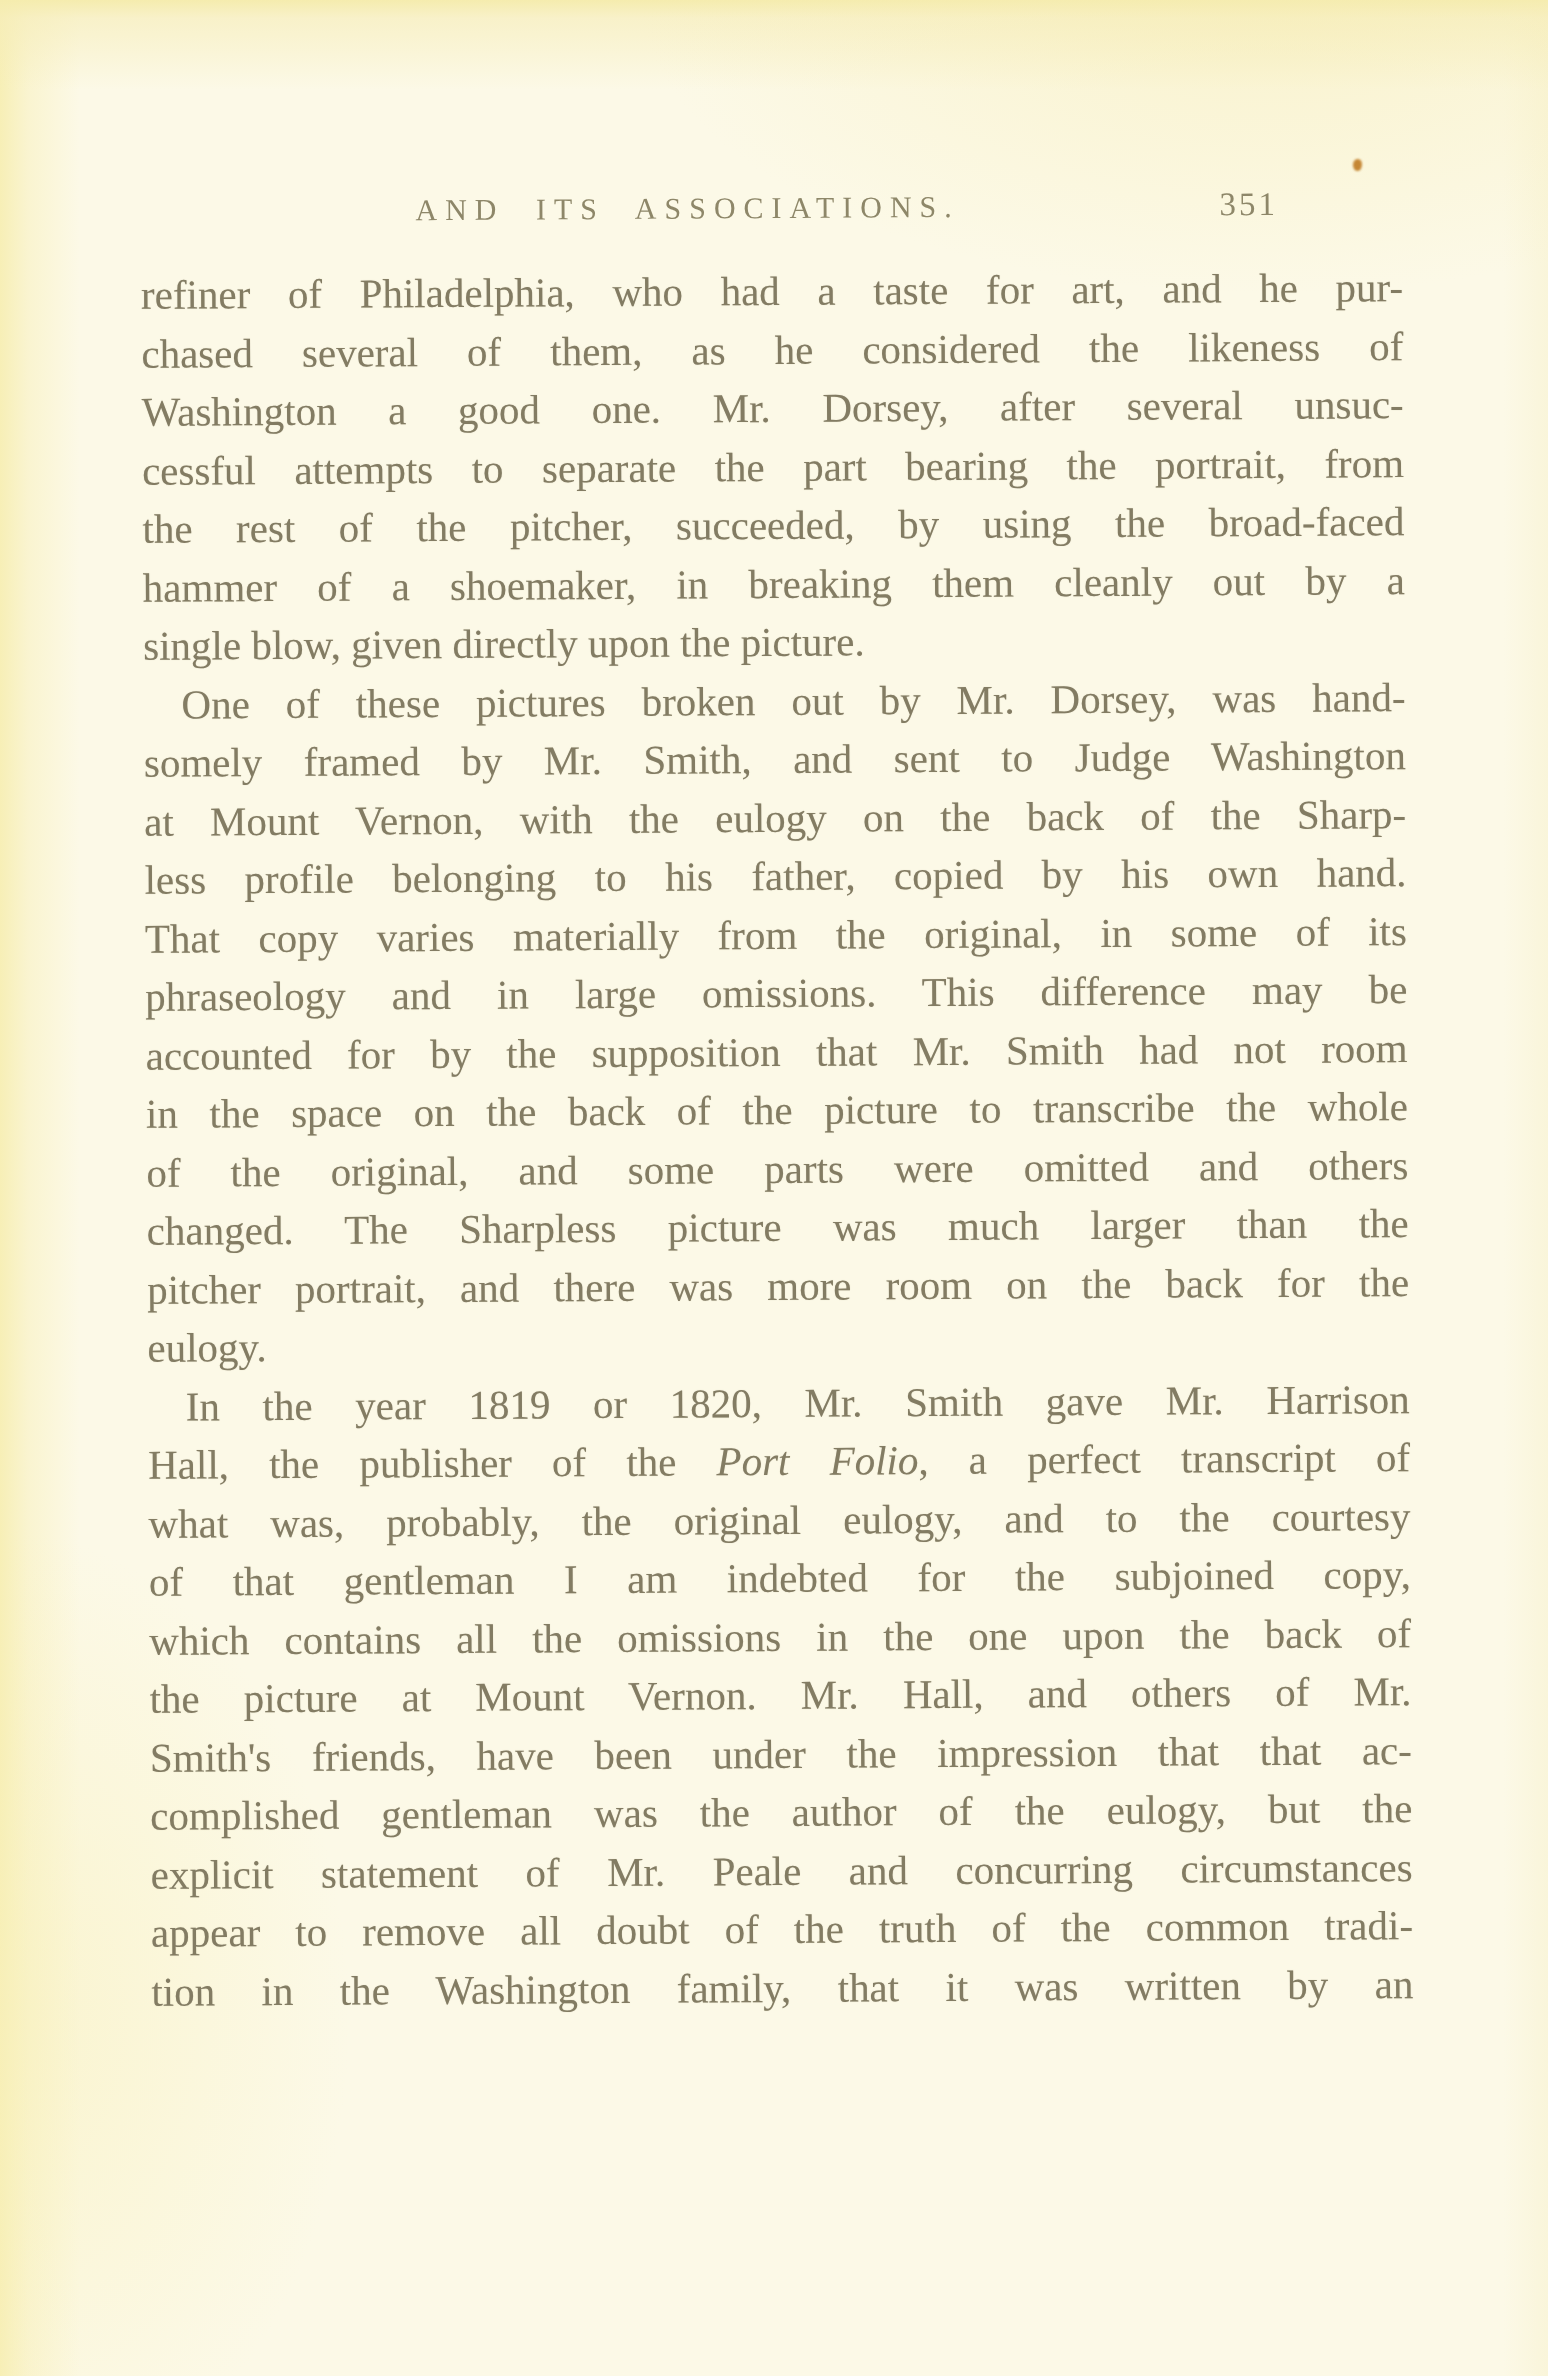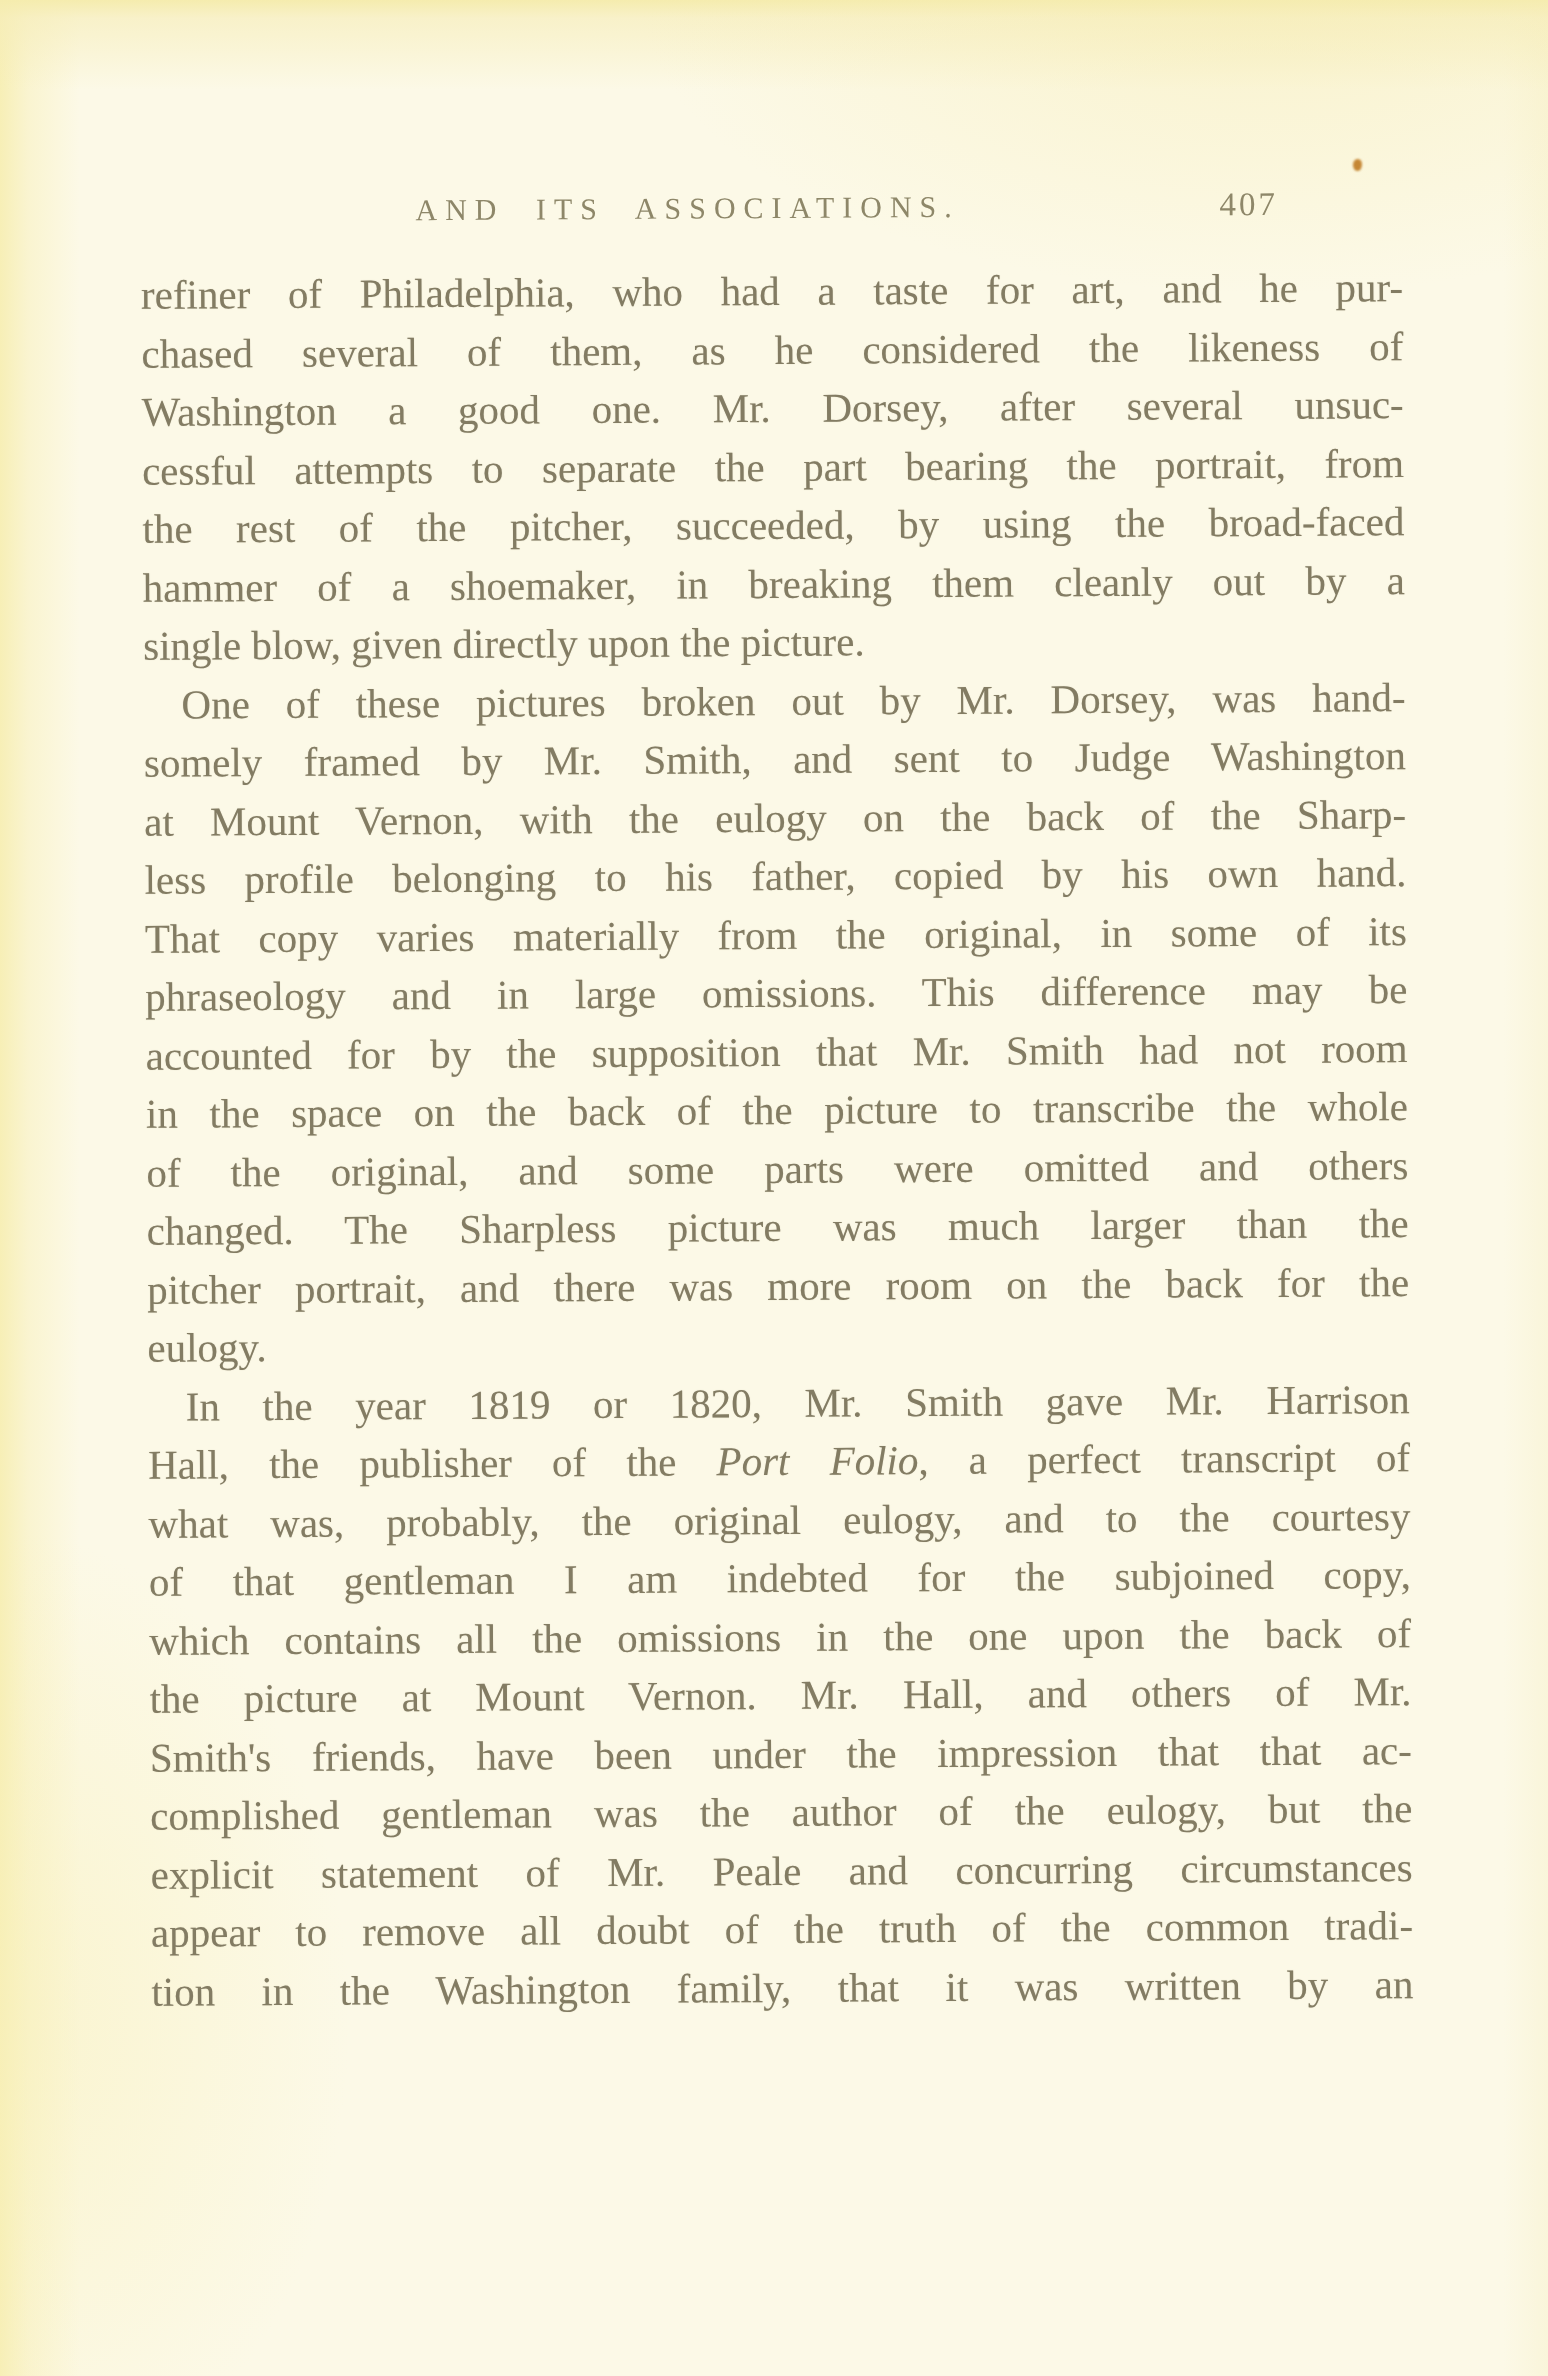--- a/index.html
+++ b/index.html
@@ -54,21 +54,21 @@
     opacity: .9;
   }
 </style>
 </head>
 <body>
 
 <div class="tilt">
 
   <div class="running-header">AND ITS ASSOCIATIONS.</div>
 
-  <div class="page-number">407</div>
+  <div class="page-number">351</div>
 
   <div class="text-block">
       <div class="line">refiner of Philadelphia, who had a taste for art, and he pur-</div>
       <div class="line">chased several of them, as he considered the likeness of</div>
       <div class="line">Washington a good one.  Mr. Dorsey, after several unsuc-</div>
       <div class="line">cessful attempts to separate the part bearing the portrait, from</div>
       <div class="line">the rest of the pitcher, succeeded, by using the broad-faced</div>
       <div class="line">hammer of a shoemaker, in breaking them cleanly out by a</div>
       <div class="line last">single blow, given directly upon the picture.</div>
       <div class="line indent">One of these pictures broken out by Mr. Dorsey, was hand-</div>

